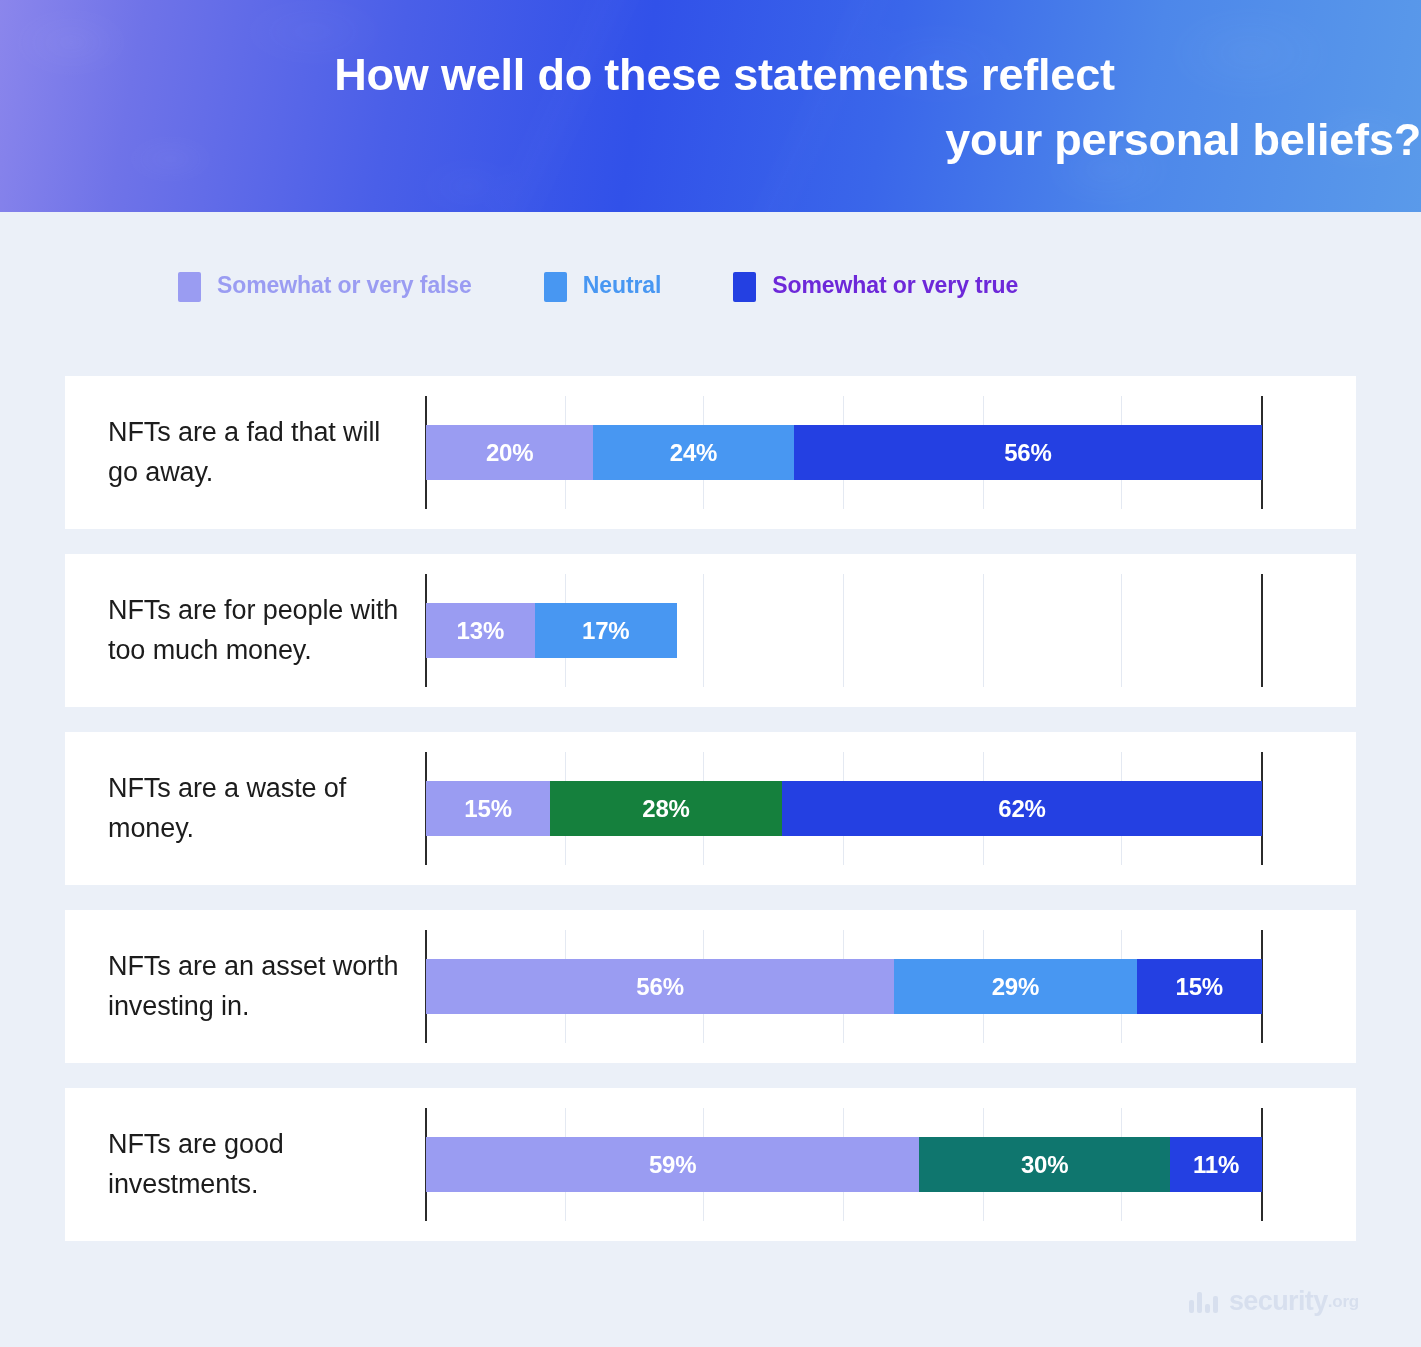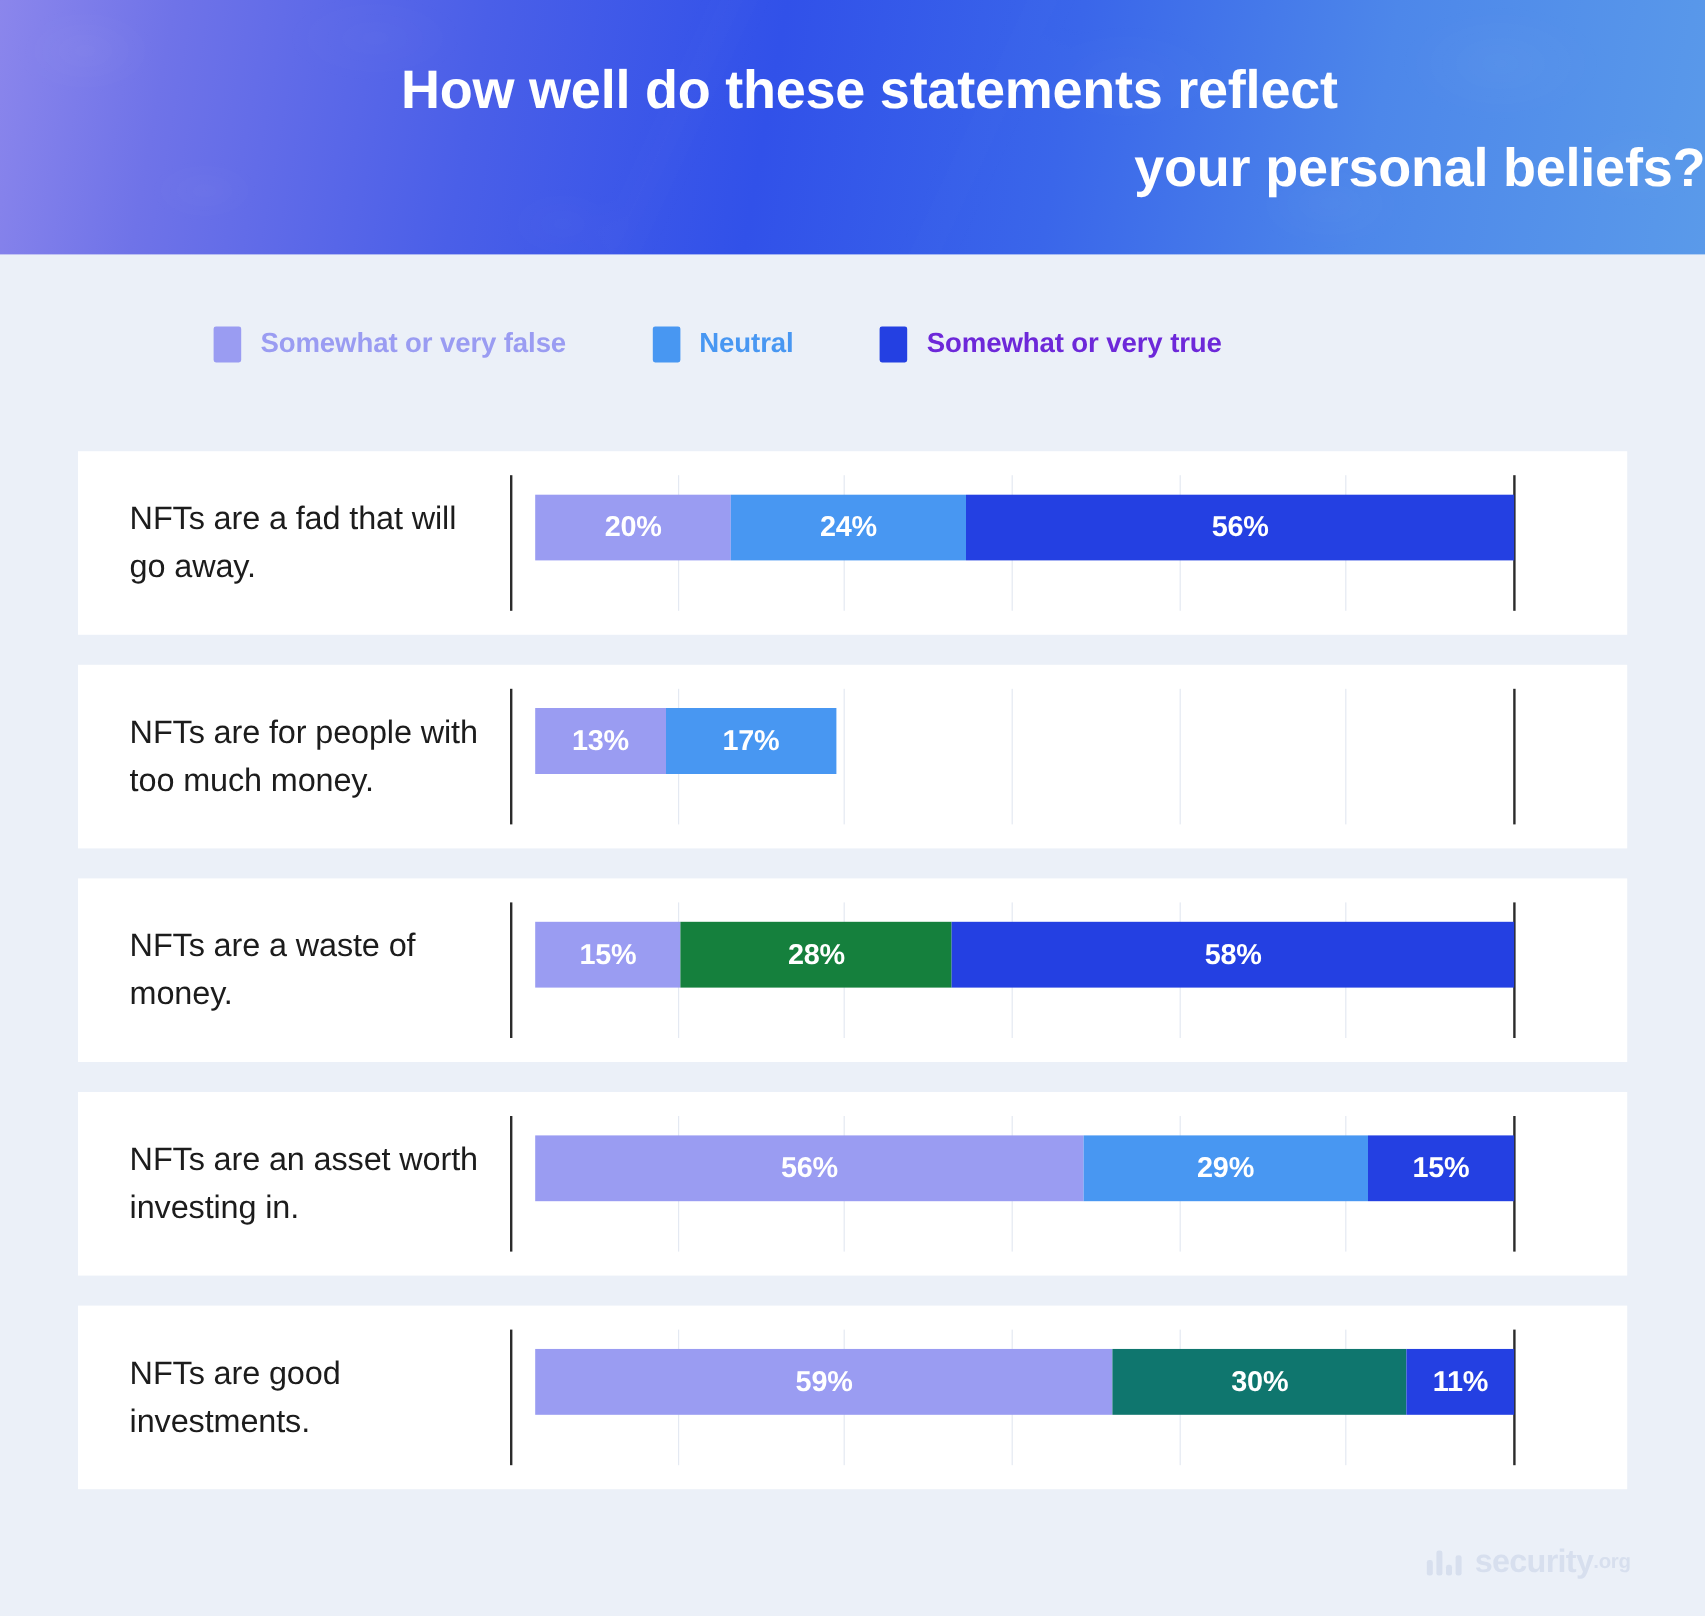--- a/index.html
+++ b/index.html
@@ -135,27 +135,26 @@
   .gridline {
     position: absolute;
     top: 0;
     width: 1px;
     height: 113px;
     background: #e4e9f2;
   }
 
   .bar {
     position: absolute;
-    top: 16px;
+    top: 29px;
     left: 1px;
     height: 66px;
     width: 836px;
     display: flex;
     overflow: hidden;
-    padding-left: 20px;
   }
   .seg {
     height: 55px;
     display: flex;
     align-items: center;
     justify-content: center;
     color: #ffffff;
     font-size: 24px;
     font-weight: bold;
     letter-spacing: -0.2px;
@@ -267,21 +266,21 @@
           <div class="gridline" style="left: 139.612px;"></div>
           <div class="gridline" style="left: 278.388px;"></div>
           <div class="gridline" style="left: 418px;"></div>
           <div class="gridline" style="left: 557.612px;"></div>
           <div class="gridline" style="left: 696.388px;"></div>
           <div class="axis-line left"></div>
           <div class="axis-line right"></div>
           <div class="bar">
             <div class="seg" style="width: 125.4px; background: rgb(154, 156, 242);">15%</div>
             <div class="seg" style="width: 234.08px; background: #15803d;">28%</div>
-            <div class="seg" style="width: 484.88px; background: rgb(36, 64, 226);">58%</div>
+            <div class="seg" style="width: 484.88px; background: rgb(36, 64, 226);">62%</div>
           </div>
         </div>
       </div>
       <div class="row-card">
         <div class="row-label">NFTs are an asset worth investing in.</div>
         <div class="plot">
           <div class="gridline" style="left: 139.612px;"></div>
           <div class="gridline" style="left: 278.388px;"></div>
           <div class="gridline" style="left: 418px;"></div>
           <div class="gridline" style="left: 557.612px;"></div>

